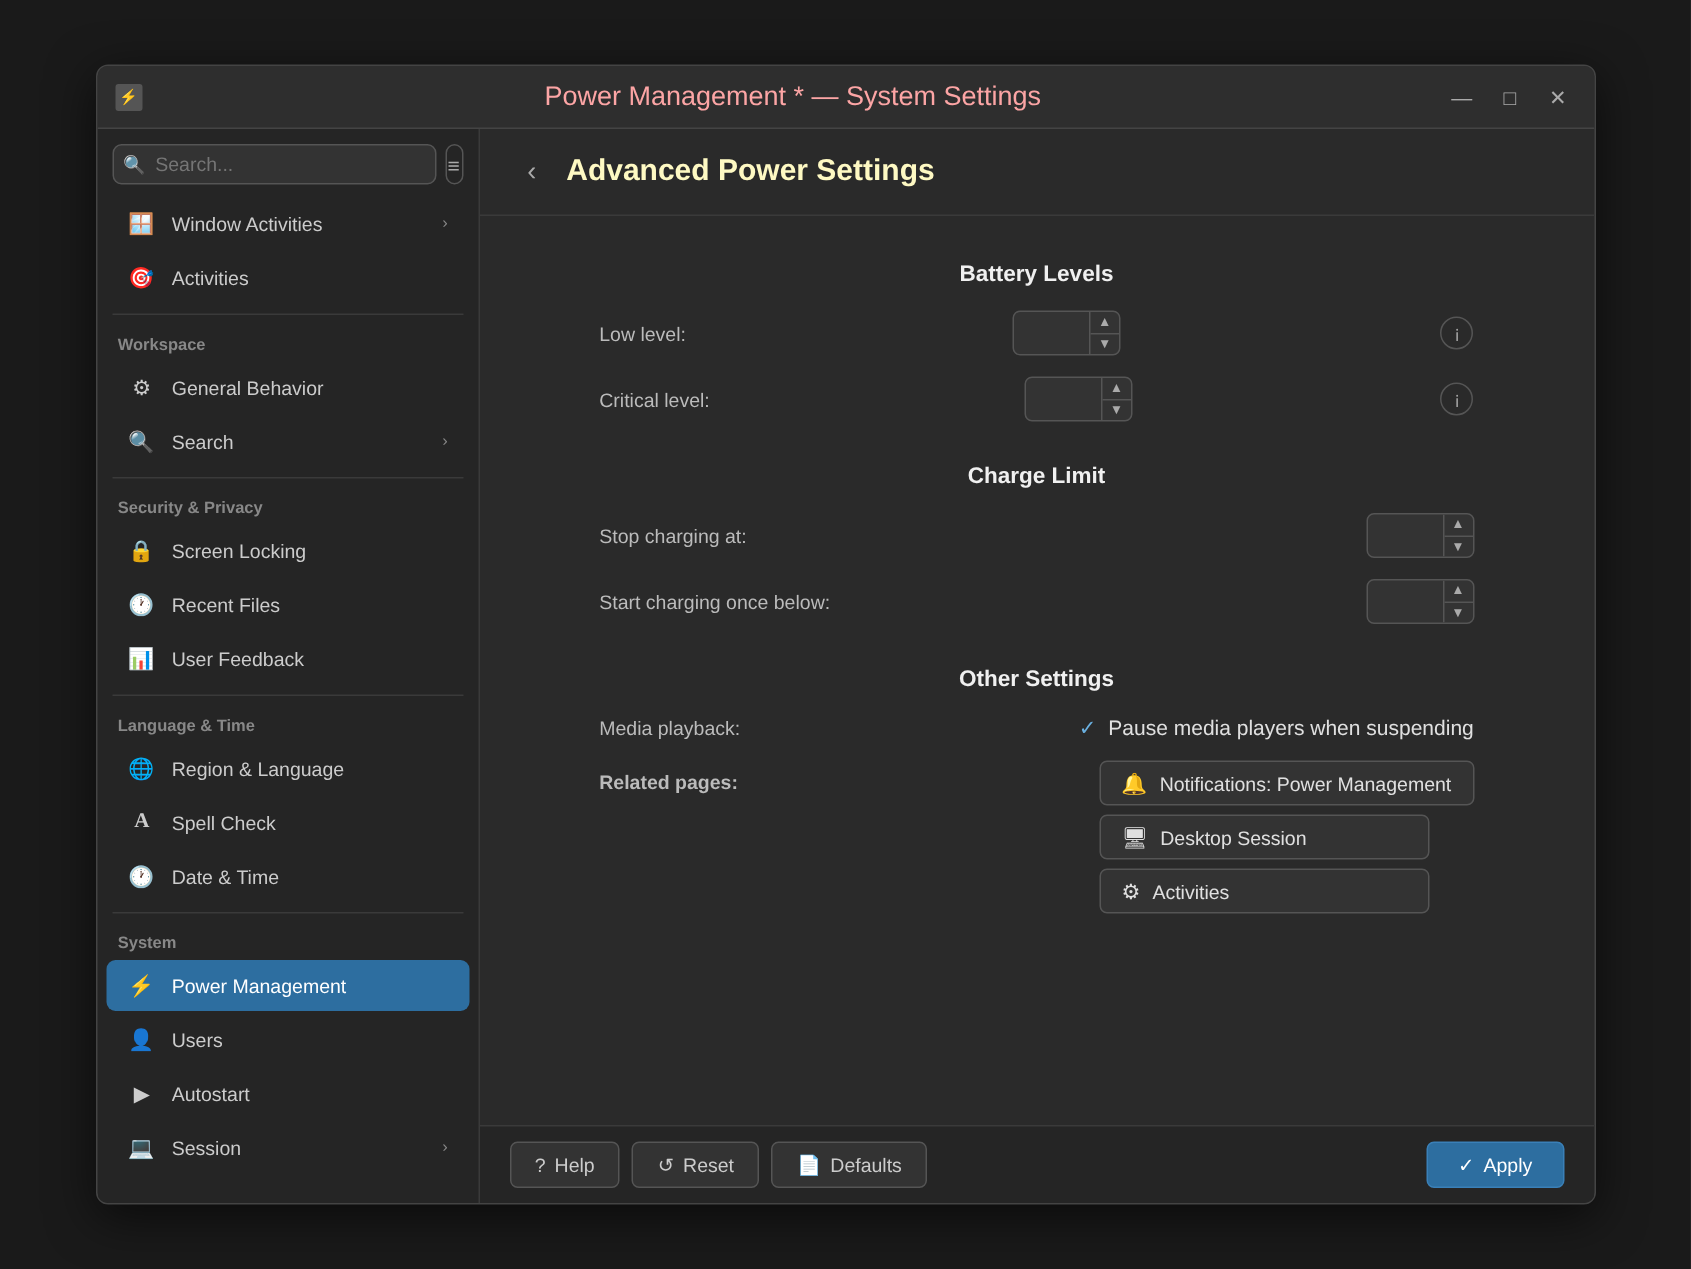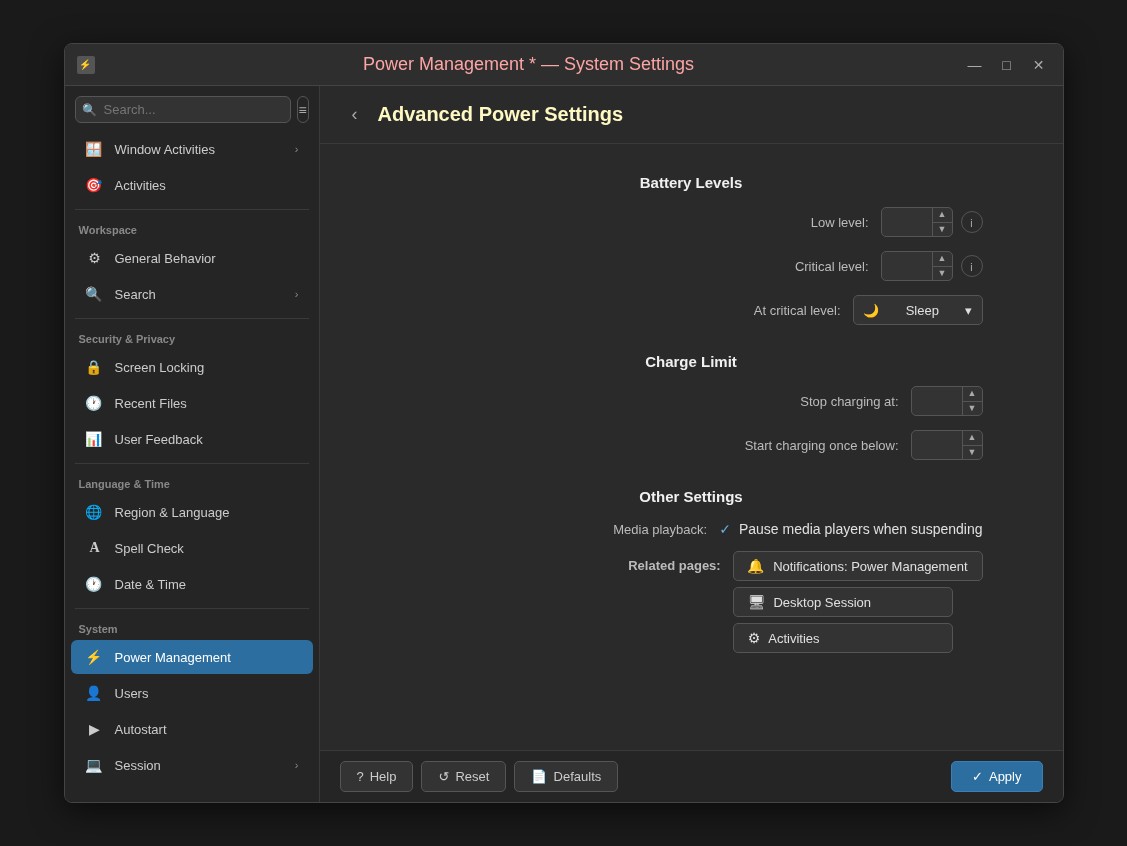--- a/index.html
+++ b/index.html
@@ -210,21 +210,21 @@
       font-weight: 700;
       color: #f0f0f0;
       margin-bottom: 16px;
       text-align: center;
     }
 
     .form-row {
       display: flex;
       align-items: center;
       margin-bottom: 14px;
-      justify-content: flex-end;
+      justify-content: space-between;
     }
     .form-label {
       color: #bbb;
       font-size: 13px;
       margin-right: 12px;
       text-align: right;
       white-space: nowrap;
     }
 
     .spinbox {
@@ -514,28 +514,20 @@
               <input type="text" style="">
               <div class="spinbox-btns">
                 <button class="spinbox-btn">▲</button>
                 <div class="spinbox-sep"></div>
                 <button class="spinbox-btn">▼</button>
               </div>
             </div>
             <button class="info-btn">ℹ</button>
           </div>
 
-          <div class="form-row">
-            <span class="form-label">At critical level:</span>
-            <div class="dropdown-select">
-              <span>🌙</span>
-              <span>Sleep</span>
-              <span>▾</span>
-            </div>
-          </div>
         </div>
 
         <div class="section-block">
           <div class="section-heading">Charge Limit</div>
 
           <div class="form-row">
             <span class="form-label">Stop charging at:</span>
             <div class="spinbox">
               <input type="text" style="">
               <div class="spinbox-btns">

